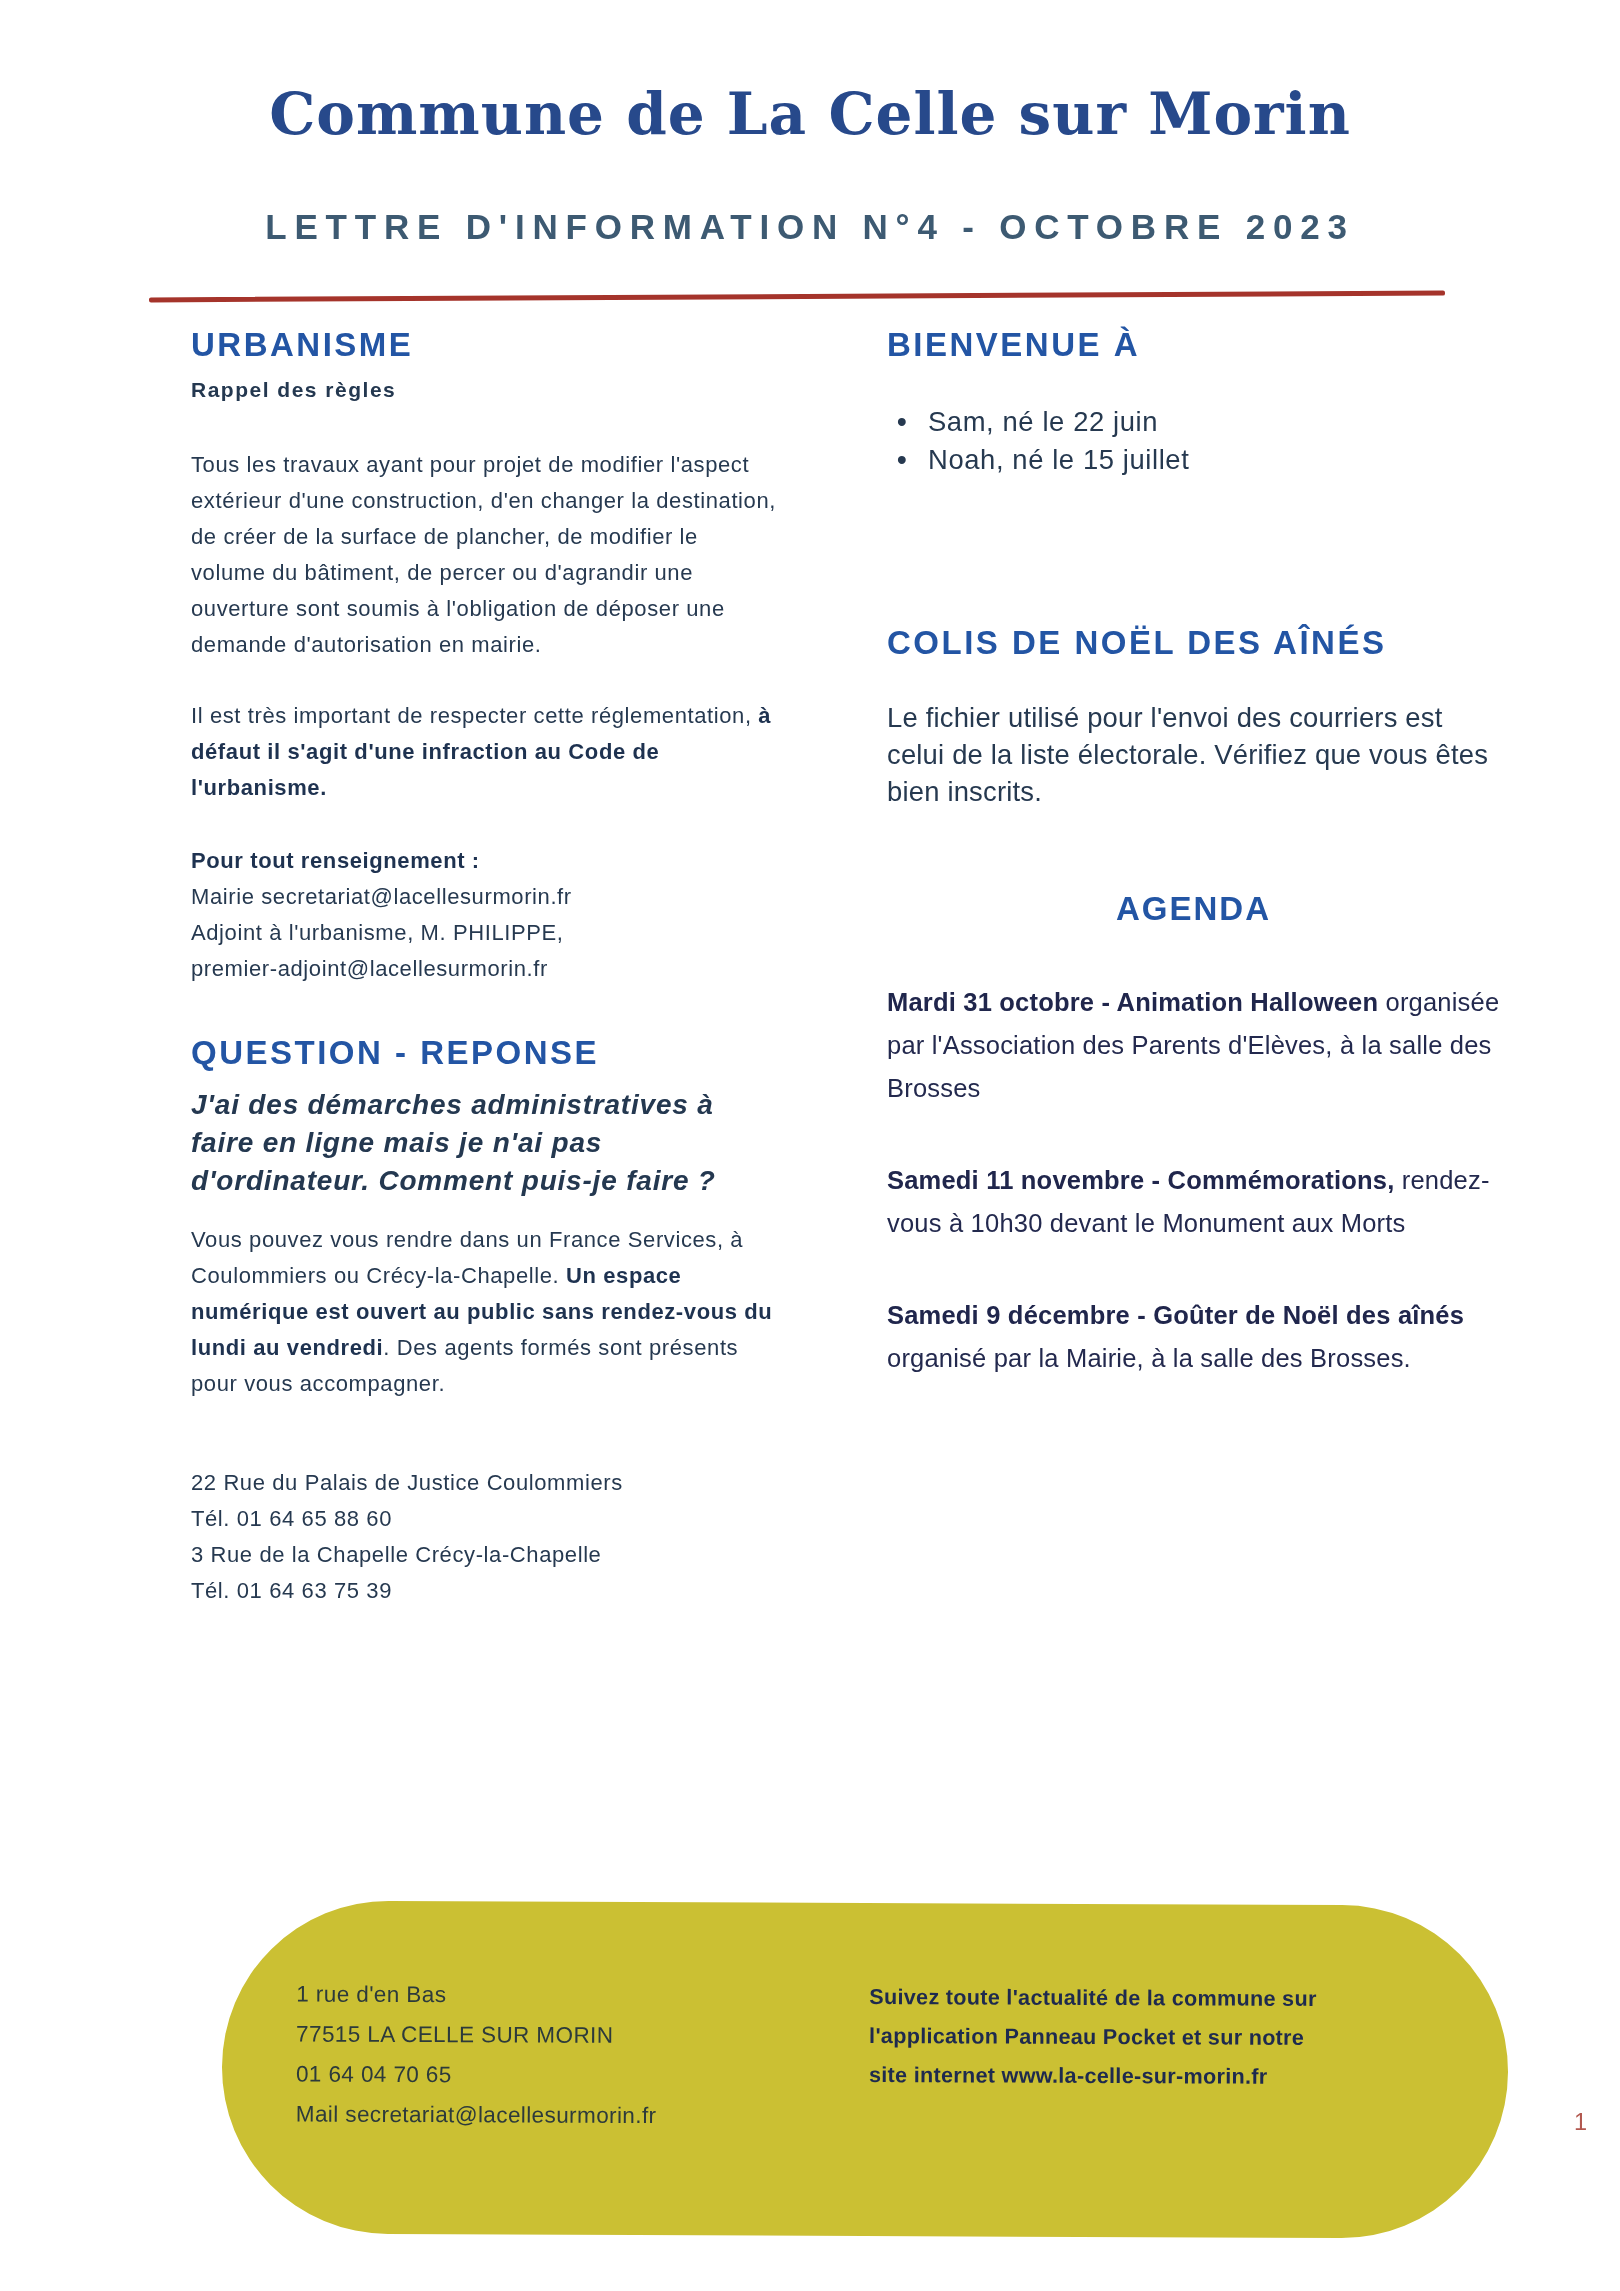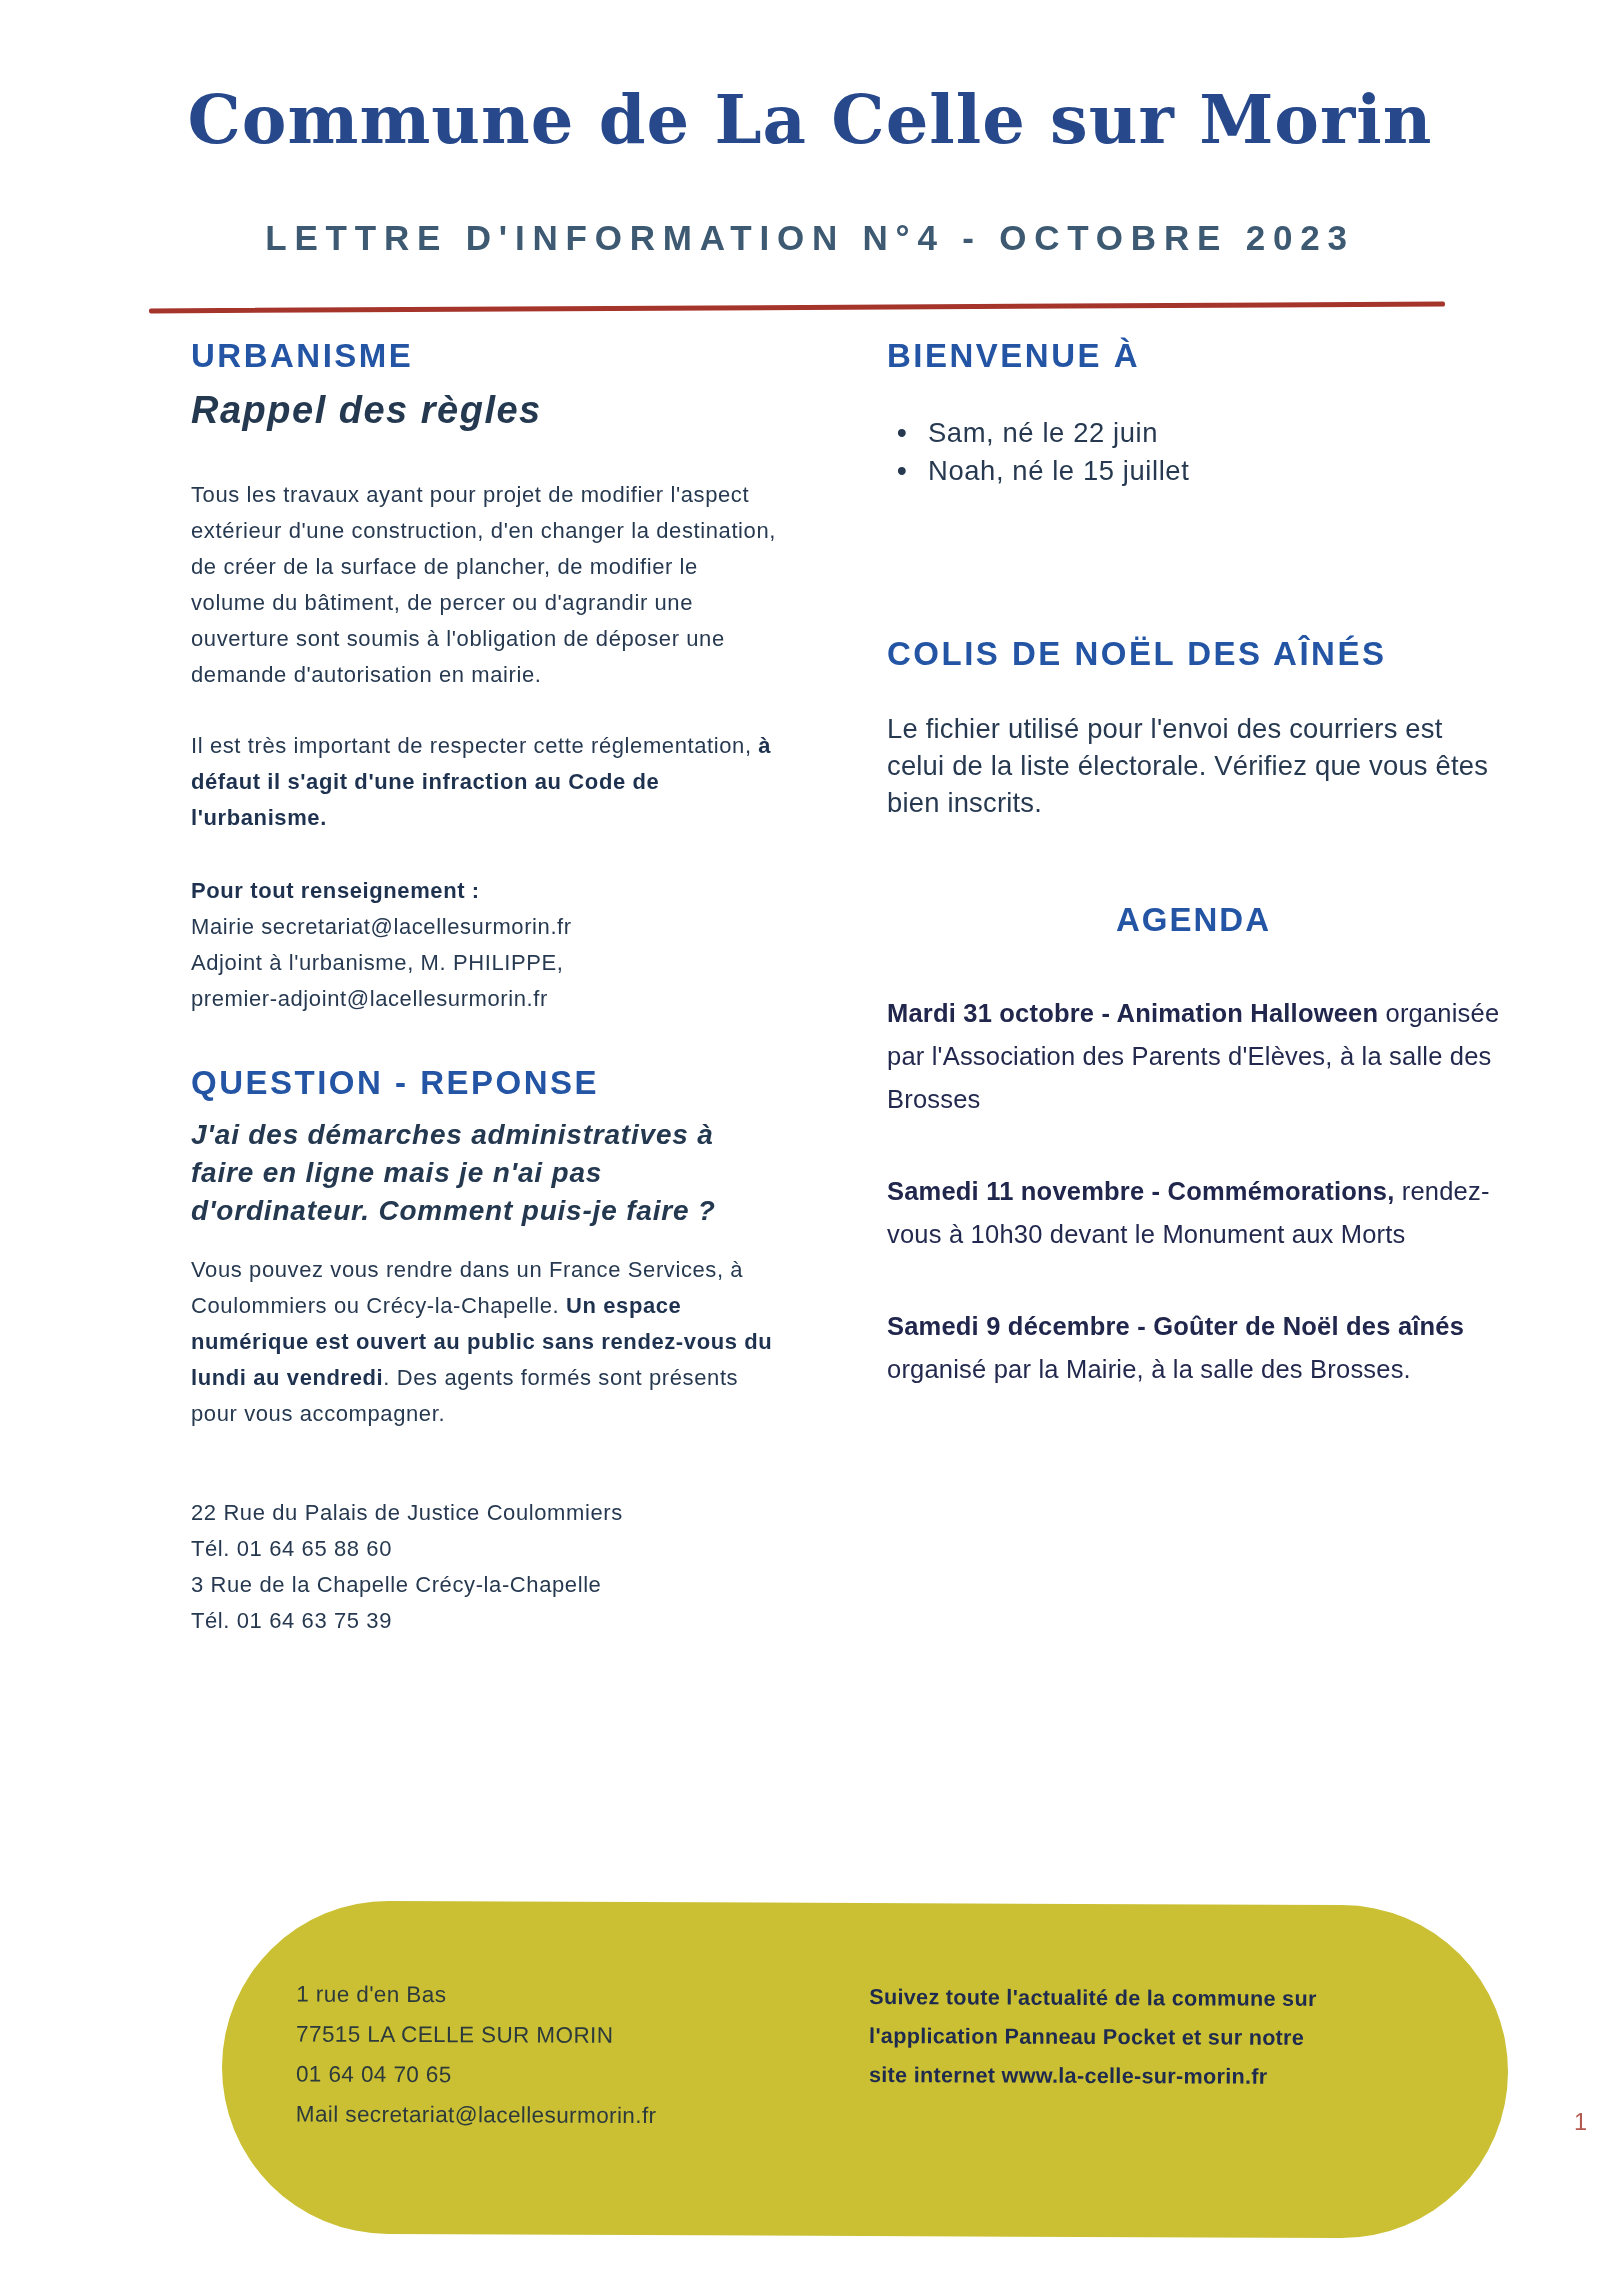--- a/index.html
+++ b/index.html
@@ -10,21 +10,21 @@
     font-family:"Liberation Sans","DejaVu Sans",sans-serif;
     color:#263950;
     overflow:hidden;
   }
   
   .doc-title{
     padding-top:80px;
     text-align:center;
     font-family:"DejaVu Serif","Liberation Serif",serif;
     font-weight:bold;
-    font-size:67px;
+    font-size:58px;
     letter-spacing:1px;
     color:#27498b;
   }
   .doc-subtitle{
     margin-top:59px;
     text-align:center;
     font-weight:bold;
     font-size:35px;
     letter-spacing:7.8px;
     color:#3d5a72;
@@ -39,22 +39,22 @@
   
   .columns{display:flex;margin-top:27.4px;}
   .col-left{margin-left:191px;width:588px;flex:none;}
   .col-right{margin-left:108px;width:613px;flex:none;}
   .section-heading{
     font-weight:bold;font-size:33px;letter-spacing:2.5px;
     color:#2355a4;line-height:1.15;
   }
   .sub-italic{
     margin-top:13.7px;
-    font-weight:bold;font-style:italic;
-    font-size:38px;letter-spacing:1.5px;
+    font-weight:bold;
+    font-size:21px;letter-spacing:1.5px;
     color:#243850;
   }
   .body-par{
     font-size:22px;line-height:36px;letter-spacing:0.6px;
     color:#263950;
   }
   .mt-par1{margin-top:45px;}
   .mt-par2{margin-top:35px;}
   .mt-contact{margin-top:37px;}
   .contact-head{font-weight:bold;color:#1e3250;}

